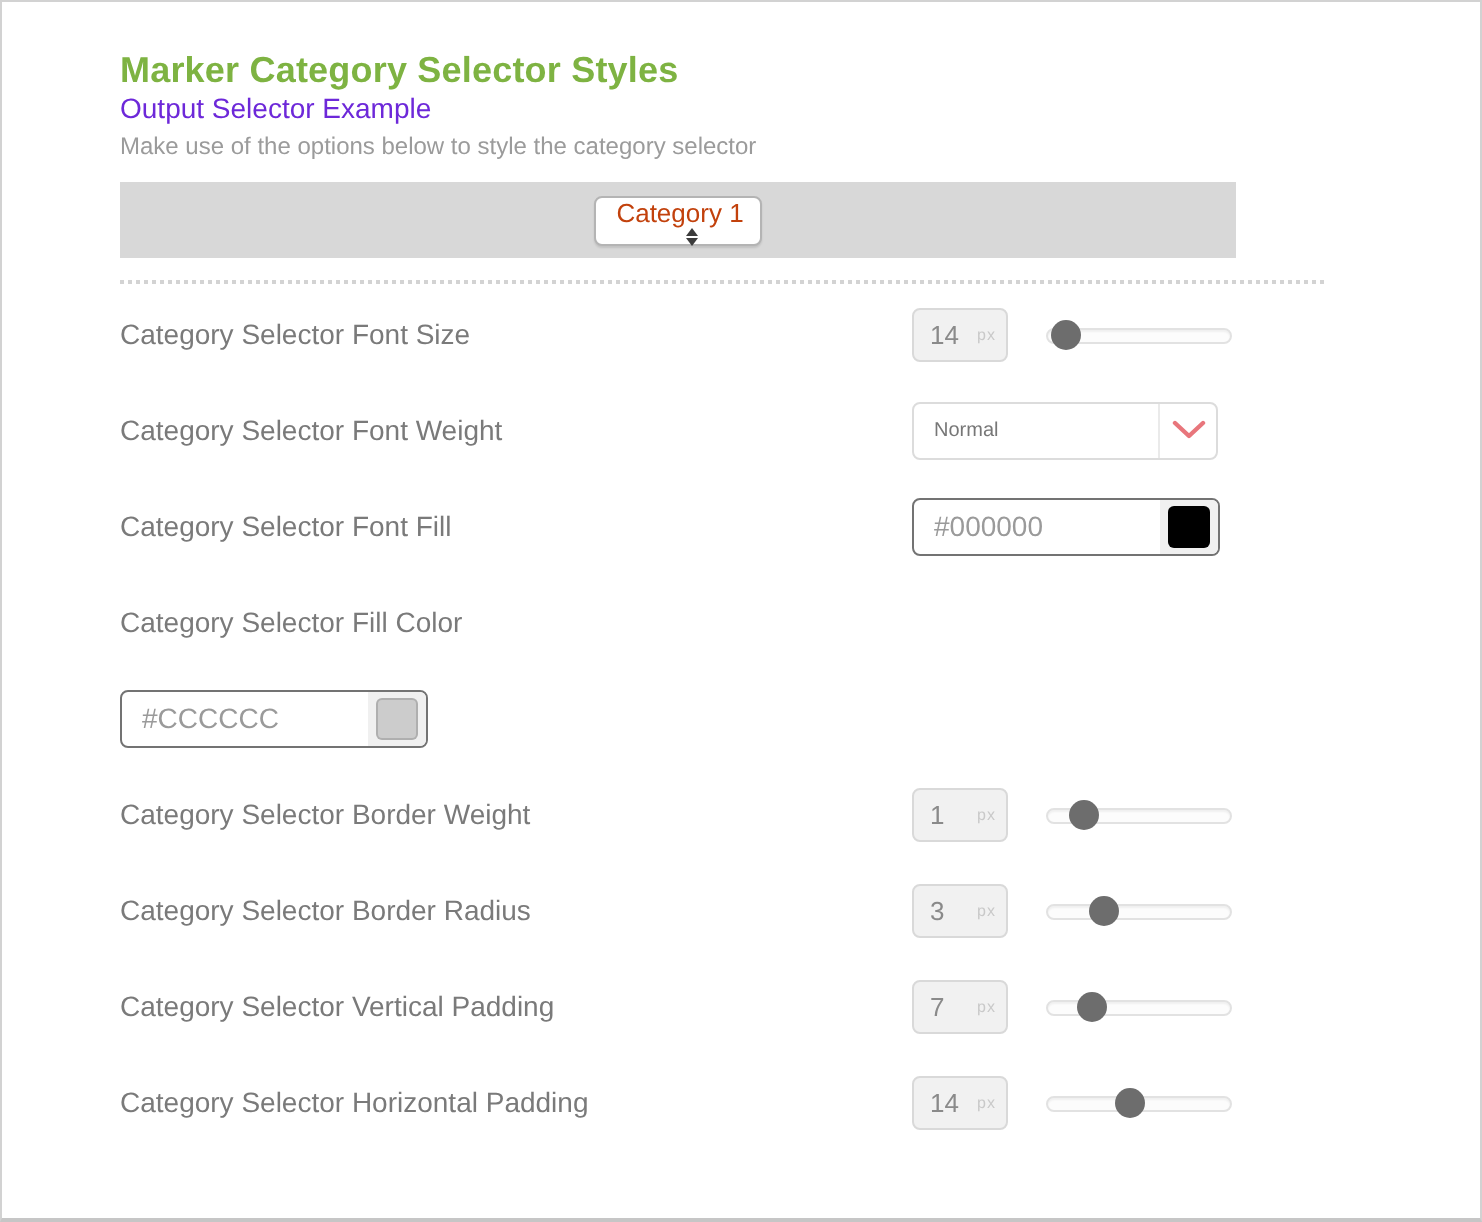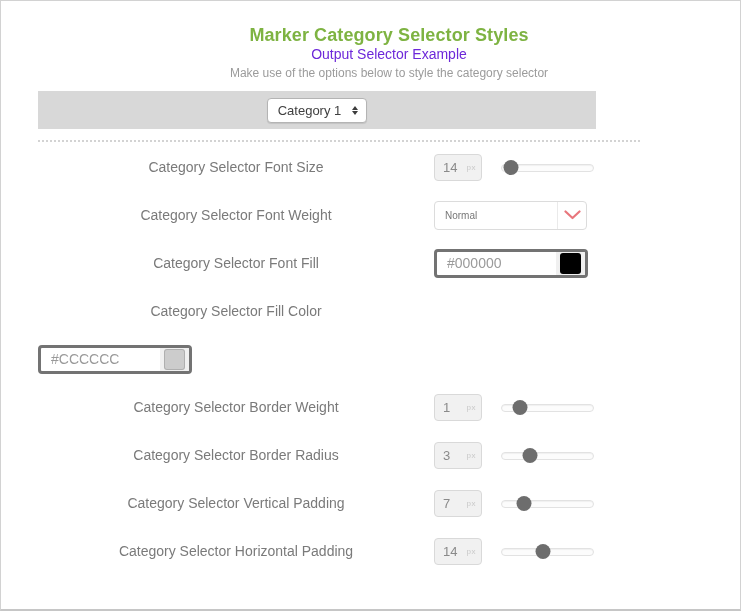--- a/index.html
+++ b/index.html
@@ -1,27 +1,27 @@
 <!DOCTYPE html>
 <html><head>
 <meta charset="utf-8">
 <style>
   html,body{margin:0;padding:0;background:#fff;}
   body{font-family:"Liberation Sans",sans-serif;-webkit-font-smoothing:antialiased;}
   .page{position:relative;width:741px;height:611px;box-sizing:border-box;
         border:1px solid #d2d2d2;border-bottom:2px solid #c6c6c6;background:#fff;overflow:hidden;}
-  .content{padding-left:37px;text-align:center;}
+  .content{padding-left:59px;}
   .title{margin:0;padding-top:24px;font-size:18px;font-weight:600;color:#7eb342;letter-spacing:.1px;}
   .example-heading{font-size:14px;color:#6d28d9;}
   .example-desc{margin-top:4px;font-size:12px;color:#9b9b9b;}
   .preview-bar{margin-top:11px;width:558px;height:38px;background:#d8d8d8;
                display:flex;align-items:center;justify-content:center;}
   .preview-select{height:23px;background:#fff;border:1px solid #b4b4b4;border-radius:4px;
-                  display:flex;align-items:center;padding:0 8px 0 10px;font-size:13px;color:#404040;
-                  box-shadow:0 1px 1px rgba(0,0,0,.10);cursor:default;}
+                  display:flex;align-items:center;padding:0 8px 0 10px;font-size:13px;color:#c2410c;
+                  box-shadow:0 1px 1px rgba(0,0,0,.10);cursor:default;flex-direction:column;}
   .updown{display:flex;flex-direction:column;align-items:center;margin-left:11px;row-gap:1px;}
   .tri{width:0;height:0;border-left:3.5px solid transparent;border-right:3.5px solid transparent;}
   .tri.up{border-bottom:4.5px solid #3c3c3c;}
   .tri.down{border-top:4.5px solid #3c3c3c;}
   .divider{margin-top:11px;width:602px;border-top:2px dotted #d3d3d3;}
   .rows{margin-top:1px;}
   .row{display:flex;align-items:center;height:48px;}
   .row-label{width:396px;font-size:14px;color:#7a7a7a;}
   .control{display:flex;align-items:center;gap:12px;}
   
@@ -36,21 +36,21 @@
                  background:#fcfcfc;border:1px solid #e2e2e2;border-radius:5px;
                  box-shadow:inset 0 1px 1px rgba(0,0,0,.05);}
   .slider .handle{position:absolute;top:0;width:15px;height:15px;border-radius:50%;
                   background:#6d6d6d;transform:translateX(-50%);cursor:pointer;}
   
   .select-box{box-sizing:border-box;width:153px;height:29px;border:1px solid #dcdcdc;border-radius:4px;
               background:#fff;display:flex;align-items:stretch;cursor:pointer;}
   .select-value{flex:1;display:flex;align-items:center;padding-left:10px;font-size:10px;color:#777;}
   .select-caret{width:28px;border-left:1px solid #eaeaea;display:flex;align-items:center;justify-content:center;}
   
-  .color-box{box-sizing:border-box;width:154px;height:29px;border:3px solid #737373;border-radius:4px;
+  .color-box{box-sizing:border-box;width:154px;height:29px;border:1px solid #737373;border-radius:4px;
              background:#fff;display:flex;align-items:stretch;overflow:hidden;}
   .hex{flex:1;display:flex;align-items:center;padding-left:10px;font-size:14px;color:#9a9a9a;}
   .swatch-area{width:29px;background:#f0f0f0;display:flex;align-items:center;justify-content:center;}
   .swatch{box-sizing:border-box;width:21px;height:21px;border-radius:3px;border:1px solid rgba(0,0,0,.14);}
 </style>
 </head>
 <body>
 
 <div class="page">
   <div class="content">

